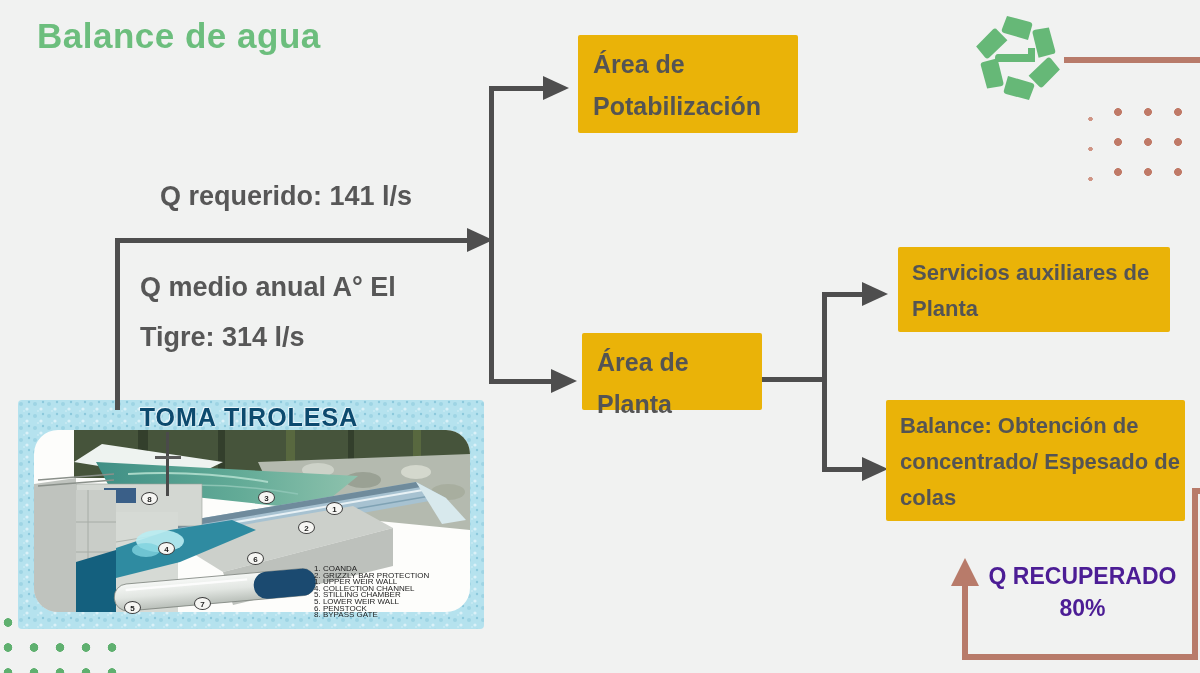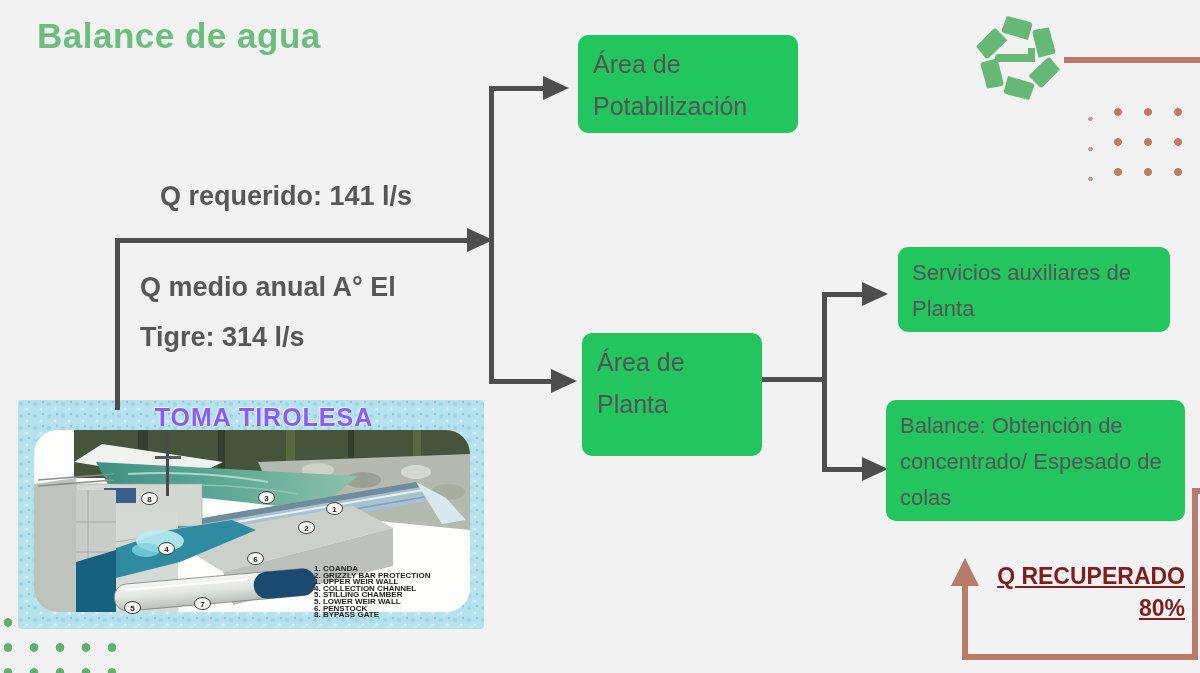--- a/index.html
+++ b/index.html
@@ -12,47 +12,47 @@
   .dline{position:absolute;background:#4e4e4e;}
   .arrow-r{position:absolute;width:0;height:0;
     border-top:12px solid transparent;border-bottom:12px solid transparent;
     border-left:26px solid #4e4e4e;}
   
   .sline{position:absolute;background:#b87b6a;}
   .arrow-up{position:absolute;width:0;height:0;
     border-left:14px solid transparent;border-right:14px solid transparent;
     border-bottom:28px solid #b87b6a;}
   
-  .gbox{position:absolute;background:#22c55e;border-radius:10px;
-    color:#545454;font-weight:400;box-sizing:border-box;}
+  .gbox{position:absolute;background:#eab308;border-radius:2px;
+    color:#545454;font-weight:700;box-sizing:border-box;}
   .gbox.big{font-size:25px;line-height:42px;padding:8px 4px 0 15px;}
   .gbox.small{font-size:22px;line-height:36px;padding:8px 4px 8px 14px;}
   .lbl{position:absolute;color:#575757;font-weight:700;font-size:27px;}
   .title{position:absolute;left:22px;top:16px;font-size:35px;font-weight:700;
     color:#6cbe7d;letter-spacing:.5px;margin-left:15px;}
-  .recup{position:absolute;left:980px;top:560px;width:205px;text-align:right;
-    color:#7f1d1d;font-weight:700;font-size:23px;line-height:32px;text-decoration:underline;}
+  .recup{position:absolute;left:980px;top:560px;width:205px;text-align:center;
+    color:#4c1d95;font-weight:700;font-size:23px;line-height:32px;}
   
   .dots-green{position:absolute;left:-5px;top:610px;width:128px;height:66px;z-index:1;
     background-image:radial-gradient(circle,#5fb06f 4px,transparent 4.6px);
     background-size:26px 25px;}
   .dots-salmon{position:absolute;left:1103px;top:97px;width:92px;height:88px;
     background-image:radial-gradient(circle,#c07a67 3.6px,transparent 4.2px);
     background-size:30px 30px;}
   .dots-salmon-sliver{position:absolute;left:1088px;top:104px;width:5px;height:80px;
     background-image:radial-gradient(circle,#cf9585 2px,transparent 2.5px);
     background-size:5px 30px;}
   
   .toma{position:absolute;left:18px;top:400px;width:466px;height:229px;z-index:4;
     border-radius:4px;overflow:hidden;}
-  .toma-title{position:absolute;left:118px;top:3px;width:256px;text-align:center;
-    font-size:25px;font-weight:800;letter-spacing:1px;color:#8b5cf6;
+  .toma-title{position:absolute;left:103px;top:3px;width:256px;text-align:center;
+    font-size:25px;font-weight:800;letter-spacing:1px;color:#0c4a6e;
     text-shadow:0 0 2px #eaf6fb,1px 1px 0 #cfe8f2,-1px -1px 0 #eaf6fb;}
   .toma-legend{position:absolute;left:296px;top:166px;width:165px;
-    font-size:8px;font-weight:700;color:#1d1d1d;line-height:6.6px;white-space:nowrap;}
+    font-size:8px;font-weight:400;color:#1d1d1d;line-height:6.6px;white-space:nowrap;}
   .callout{position:absolute;width:17px;height:13px;background:#f6f6f3;
     border:1px solid #3c3c3c;border-radius:50%;font-size:8px;font-weight:700;
     color:#222;text-align:center;line-height:13px;box-sizing:border-box;}
   .vline-intake{z-index:5;}
 </style>
 </head>
 <body>
 
 <div class="stage">
 
@@ -76,21 +76,21 @@
   <div class="arrow-r" style="left:551px;top:369px;"></div>
 
   <div class="dline" style="left:762px;top:377px;width:63px;height:5px;"></div>
   <div class="dline" style="left:822px;top:292px;width:5px;height:180px;"></div>
   <div class="dline" style="left:822px;top:292px;width:42px;height:5px;"></div>
   <div class="arrow-r" style="left:862px;top:282px;"></div>
   <div class="dline" style="left:822px;top:467px;width:42px;height:5px;"></div>
   <div class="arrow-r" style="left:862px;top:457px;"></div>
 
   <div class="gbox big" style="left:578px;top:35px;width:220px;height:98px;">Área de Potabilización</div>
-  <div class="gbox big" style="left:582px;top:333px;width:180px;height:123px;">Área de Planta</div>
+  <div class="gbox big" style="left:582px;top:333px;width:180px;height:77px;">Área de Planta</div>
   <div class="gbox small" style="left:898px;top:247px;width:272px;height:85px;">Servicios auxiliares de Planta</div>
   <div class="gbox small" style="left:886px;top:400px;width:299px;height:121px;">Balance: Obtención de concentrado/ Espesado de colas</div>
 
   <div class="sline" style="left:1064px;top:57px;width:136px;height:6px;"></div>
   <div class="sline" style="left:1192px;top:488px;width:8px;height:6px;"></div>
   <div class="sline" style="left:1192px;top:488px;width:6px;height:172px;"></div>
   <div class="sline" style="left:962px;top:654px;width:236px;height:6px;"></div>
   <div class="sline" style="left:962px;top:584px;width:6px;height:70px;"></div>
   <div class="arrow-up" style="left:951px;top:558px;"></div>
 

